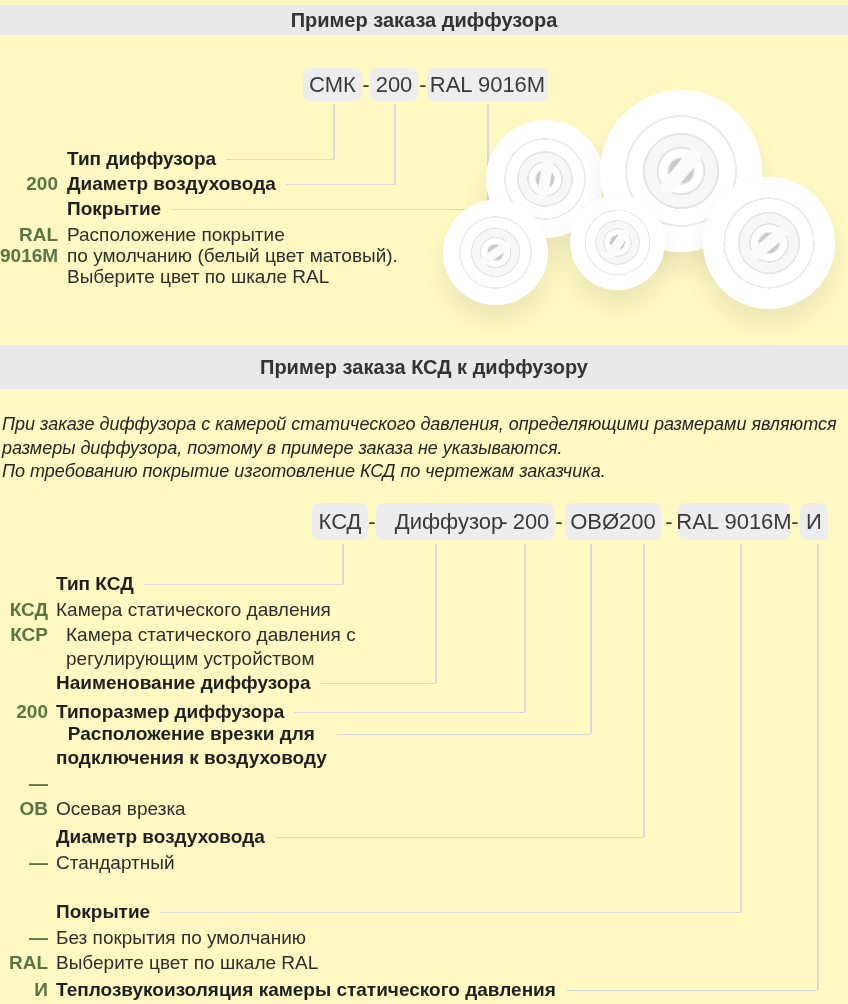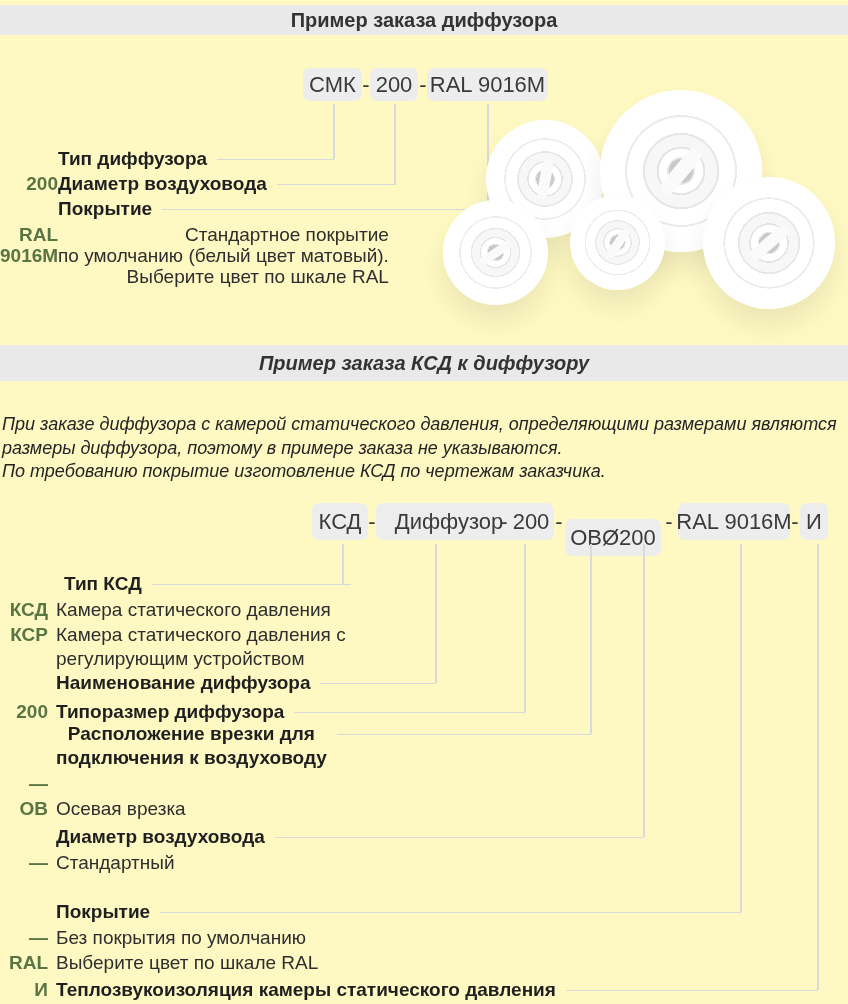--- a/index.html
+++ b/index.html
@@ -2,36 +2,36 @@
 <html><head>
 <meta charset="utf-8">
 <style>
   html,body{margin:0;padding:0;background:#fff;}
   #page{position:relative;width:848px;height:1004px;background:#fef9c3;overflow:hidden;
         font-family:"Liberation Sans","DejaVu Sans",sans-serif;color:#2e2e2e;}
 
   .bar{position:absolute;left:0;width:848px;background:#e9e9e9;display:flex;
        align-items:center;justify-content:center;font-size:20px;font-weight:600;color:#333;}
   #bar1{top:5px;height:30px;}
-  #bar2{top:345px;height:36px;font-style:italic;}
+  #bar2{top:345px;height:44px;}
 
   .codebox{position:absolute;background:#ededed;border-radius:7px;display:flex;
            align-items:center;justify-content:center;font-size:22px;color:#3a3a3a;white-space:nowrap;}
   .cb1{top:68px;height:33px;}
   .cb2{top:503px;height:37px;}
   .hyph{position:absolute;width:10px;display:flex;align-items:center;justify-content:center;
         font-size:22px;color:#3a3a3a;}
 
   .vline{position:absolute;width:1.5px;background:#dadada;}
 
   .row{position:absolute;display:flex;align-items:flex-start;font-size:19px;line-height:24px;}
   .code{flex:none;text-align:right;font-weight:700;color:#5a7544;}
   .s1 .code{width:58px;}
   .s2 .code{width:48px;}
-  .s1 .lbl{white-space:nowrap;text-align:right;}
+  .s1 .lbl{margin-left:9px;white-space:nowrap;}
   .s2 .lbl{margin-left:8px;white-space:nowrap;}
   .bold{font-weight:700;color:#1f1f1f;}
   .fill{flex:1;border-top:1.5px solid #dadada;margin:12px 0 0 10px;}
 
   .note{position:absolute;left:2px;top:413px;font-size:18px;line-height:23.5px;
         font-style:italic;color:#242424;white-space:nowrap;}
 
   .photo{position:absolute;left:430px;top:80px;width:418px;height:260px;}
   .diff{position:absolute;border-radius:50%;
     background:radial-gradient(closest-side,
@@ -81,21 +81,21 @@
     <span class="code"></span>
     <span class="lbl bold">Покрытие</span>
     <div class="fill"></div>
   </div>
   <div class="row s1" style="left:0;top:224px;line-height:21px;">
     <span class="code">
       <div>RAL</div>
       <div>9016М</div>
     </span>
     <span class="lbl">
-      <div>Стандартное покрытие</div>
+      <div>Расположение покрытие</div>
       <div>по умолчанию (белый цвет матовый).</div>
       <div>Выберите цвет по шкале RAL</div>
     </span>
   </div>
 
   <div class="photo">
     <div class="diff" style="left:56px;top:40px;width:118px;height:118px;">
       <div class="slot" style="transform:translate(-50%,-50%) rotate(-80deg);"></div>
     </div>
     <div class="diff" style="left:170px;top:10px;width:162px;height:162px;">
@@ -121,44 +121,44 @@
     <div>размеры диффузора, поэтому в примере заказа не указываются.</div>
     <div>По требованию покрытие изготовление КСД по чертежам заказчика.</div>
   </div>
 
   <div class="codebox cb2" style="left:312px;width:56px;">КСД</div>
   <div class="hyph" style="left:367px;top:503px;height:37px;">-</div>
   <div class="codebox cb2" style="left:376px;width:146px;">Диффузор</div>
   <div class="hyph" style="left:499px;top:503px;height:37px;">-</div>
   <div class="codebox cb2" style="left:508px;width:46px;">200</div>
   <div class="hyph" style="left:554px;top:503px;height:37px;">-</div>
-  <div class="codebox cb2" style="left:565px;width:96px;margin-top:16px;">ОВØ200</div>
+  <div class="codebox cb2" style="left:565px;width:96px;">ОВØ200</div>
   <div class="hyph" style="left:664px;top:503px;height:37px;">-</div>
   <div class="codebox cb2" style="left:678px;width:112px;">RAL 9016М</div>
   <div class="hyph" style="left:790px;top:503px;height:37px;">-</div>
   <div class="codebox cb2" style="left:800px;width:28px;">И</div>
 
   <div class="vline" style="left:342px;top:544px;height:40px;"></div>
   <div class="vline" style="left:435px;top:544px;height:139px;"></div>
   <div class="vline" style="left:524px;top:544px;height:168px;"></div>
   <div class="vline" style="left:590px;top:544px;height:190px;"></div>
   <div class="vline" style="left:643px;top:544px;height:293px;"></div>
   <div class="vline" style="left:740px;top:544px;height:368px;"></div>
   <div class="vline" style="left:817px;top:544px;height:446px;"></div>
 
-  <div class="row s2" style="left:8px;top:572px;width:343px;">
+  <div class="row s2" style="left:0;top:572px;width:343px;">
     <span class="code"></span>
     <span class="lbl bold">Тип КСД</span>
     <div class="fill"></div>
   </div>
   <div class="row s2" style="left:0;top:598px;">
     <span class="code">КСД</span>
     <span class="lbl">Камера статического давления</span>
   </div>
-  <div class="row s2" style="left:0;top:623px;">
+  <div class="row s2" style="left:0;top:623px;gap:10px;">
     <span class="code">КСР</span>
     <span class="lbl">
       <div>Камера статического давления с</div>
       <div>регулирующим устройством</div>
     </span>
   </div>
   <div class="row s2" style="left:0;top:671px;width:436px;">
     <span class="code"></span>
     <span class="lbl bold">Наименование диффузора</span>
     <div class="fill"></div>

